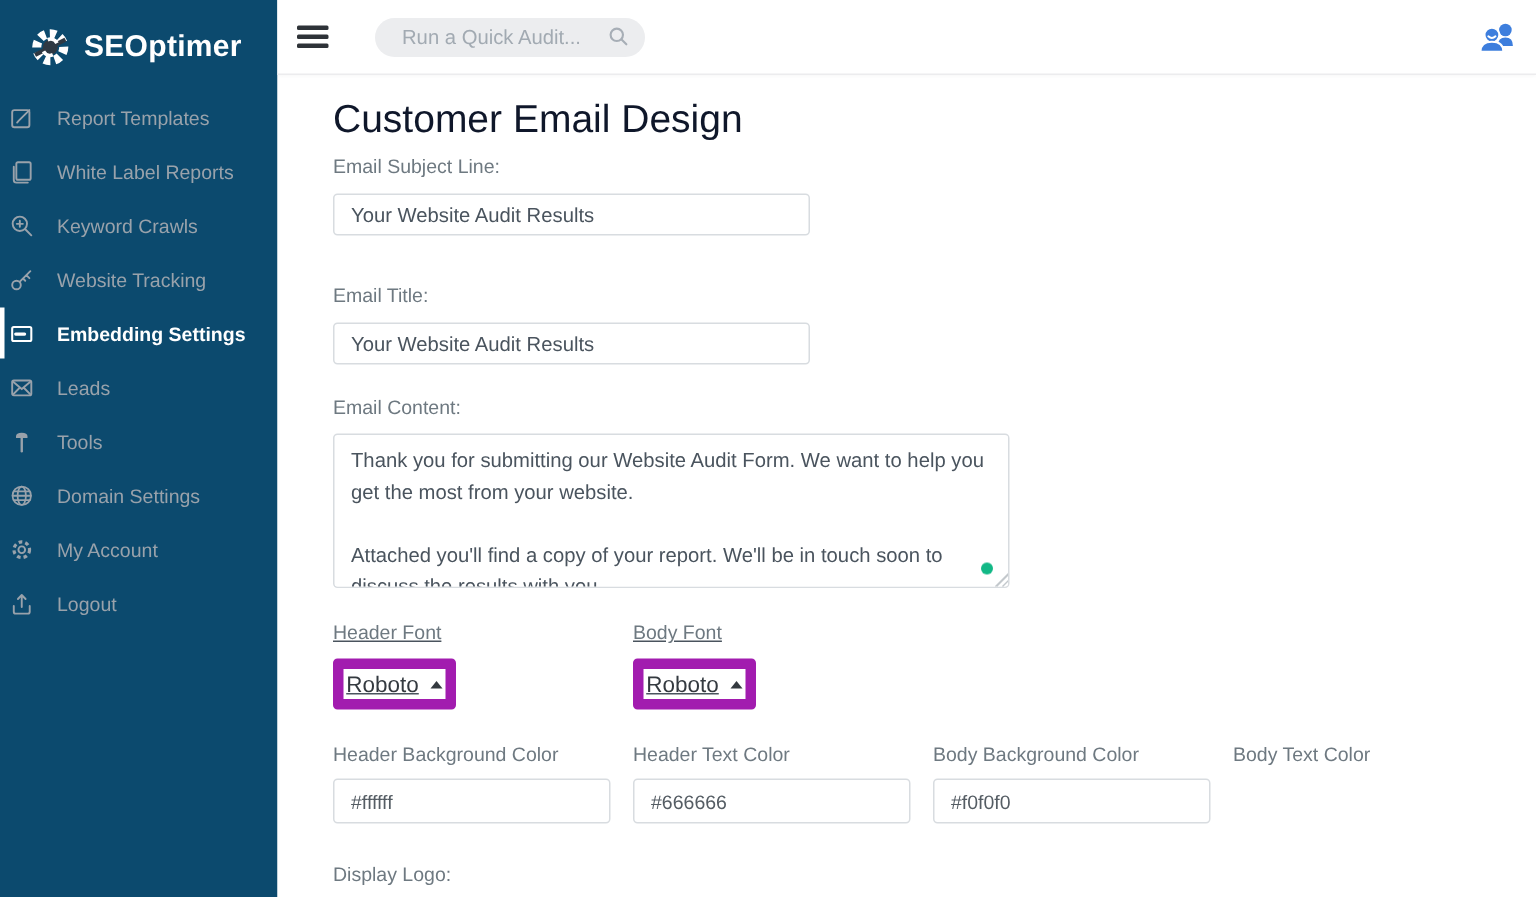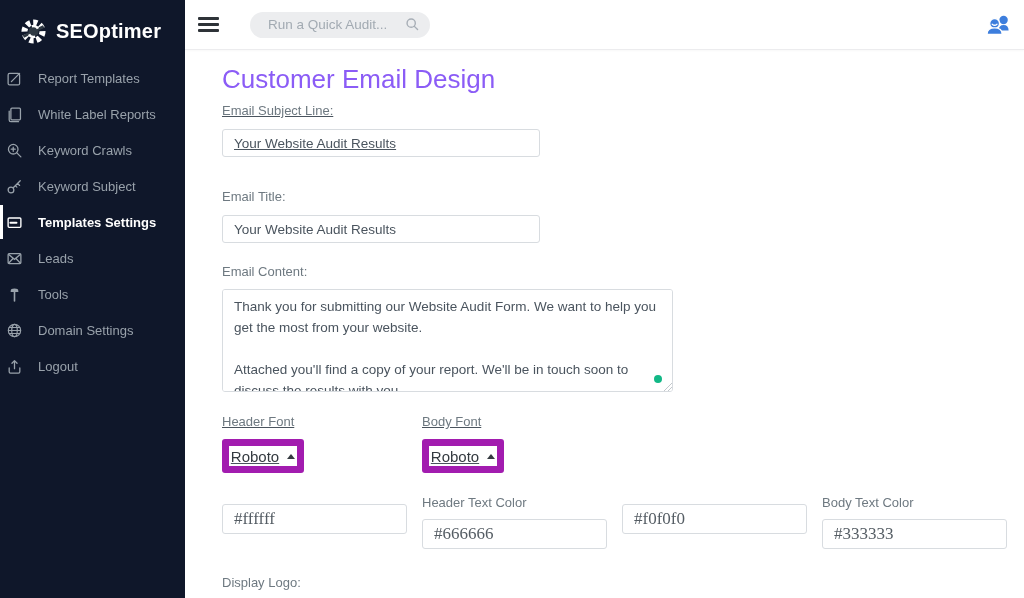--- a/index.html
+++ b/index.html
@@ -6,21 +6,21 @@
   html,body { margin:0; padding:0; }
   body {
     width:1024px; height:598px; overflow:hidden;
     font-family:"Liberation Sans", sans-serif;
     background:#ffffff; color:#4a545e;
   }
   .app { display:flex; width:1024px; height:598px; }
 
   
   .sidebar {
-    width:185px; flex-shrink:0; background:#0f172a; height:598px;
+    width:185px; flex-shrink:0; background:#0c4a6e; height:598px;
   }
   .logo-row { display:flex; align-items:center; gap:9px; padding:13px 0 0 20px; height:50px; }
   .logo-mark { width:27px; height:27px; display:block; }
   .logo-text { color:#ffffff; font-size:20px; font-weight:bold; letter-spacing:.2px; }
   .nav { margin-top:10px; }
   .nav-item {
     position:relative; display:flex; align-items:center; gap:15px;
     height:36px; padding-left:6px; color:#99a2ab; font-size:13px; cursor:pointer;
   }
   .nav-item .nav-icon { width:17px; height:17px; display:flex; align-items:center; }
@@ -46,21 +46,21 @@
   .search-pill input {
     border:none; background:transparent; outline:none; flex:1; min-width:0;
     font-family:"Liberation Sans", sans-serif; font-size:13.5px; color:#6c757d;
   }
   .search-pill input::placeholder { color:#a2aab2; opacity:1; }
   .topbar-right { margin-left:auto; display:flex; align-items:center; padding-right:2px; }
   .users-btn { cursor:pointer; width:27px; height:24px; }
 
   
   .content { padding:14px 0 0 37px; flex:1; }
-  .page-title { margin:0; font-size:26px; font-weight:400; color:#8b5cf6; line-height:30px; }
+  .page-title { margin:0; font-size:26px; font-weight:400; color:#0f172a; line-height:30px; }
   .field-label { font-size:13px; color:#6e7981; }
   .fld { margin-top:0; }
   .text-input {
     display:block; width:318px; height:28px; margin-top:11px;
     border:1px solid #d8dce0; border-radius:3px; padding:0 11px;
     font-family:"Liberation Sans", sans-serif; font-size:13.5px; color:#4a545e;
     outline:none; background:#fff;
   }
   .gap20 { margin-top:32px; }
   .gap21 { margin-top:21px; }
@@ -94,21 +94,21 @@
     width:0; height:0; display:inline-block;
     border-left:4.5px solid transparent; border-right:4.5px solid transparent;
     border-bottom:5.5px solid #343a40;
   }
 
   .colors-row { display:flex; margin-top:22px; }
   .color-col { width:200px; }
   .color-input {
     display:block; width:185px; height:30px; margin-top:9px;
     border:1px solid #d8dce0; border-radius:3px; padding:0 11px;
-    font-family:Liberation Serif, serif; font-size:17px; color:#555d64;
+    font-family:Liberation Sans, sans-serif; font-size:13px; color:#555d64;
     outline:none; background:#fff;
   }
 
   .logo-display { margin-top:26px; }
   .radio-row { display:flex; align-items:center; gap:17px; margin-top:9px; }
   .radio-option { display:flex; align-items:center; gap:7px; cursor:pointer;
     font-size:13.5px; color:#3f474e; }
   .radio {
     width:14px; height:14px; border-radius:50%;
     border:1px solid #9aa0a6; background:#fff;
@@ -162,30 +162,30 @@
           </span>
           <span class="nav-label">Keyword Crawls</span>
         </div>
         <div class="nav-item">
           <span class="nav-icon">
             <svg viewBox="0 0 16 16" fill="none" stroke="currentColor" stroke-width="1.2" stroke-linecap="round">
               <circle cx="4.7" cy="11.3" r="2.7"></circle>
               <path d="M6.8 9.2L13.4 2.6M10.9 5.1l1.9 1.9M8.8 7.2l1.4 1.4"></path>
             </svg>
           </span>
-          <span class="nav-label">Keyword Subject</span>
+          <span class="nav-label">Website Tracking</span>
         </div>
         <div class="nav-item active">
           <span class="nav-icon">
             <svg viewBox="0 0 16 16" fill="none" stroke="currentColor" stroke-width="1.3" stroke-linecap="round">
               <rect x="2" y="3.8" width="12" height="8.8" rx="1"></rect>
               <path d="M4.2 8.2h5.6" stroke-width="2"></path>
             </svg>
           </span>
-          <span class="nav-label">Templates Settings</span>
+          <span class="nav-label">Embedding Settings</span>
         </div>
         <div class="nav-item">
           <span class="nav-icon">
             <svg viewBox="0 0 16 16" fill="none" stroke="currentColor" stroke-width="1.2" stroke-linecap="round">
               <rect x="2" y="3.4" width="12" height="9.4" rx="1"></rect>
               <path d="M2.6 4.2L8 8.8l5.4-4.6M2.6 12.2l3.8-3.9M13.4 12.2L9.6 8.3"></path>
             </svg>
           </span>
           <span class="nav-label">Leads</span>
         </div>
@@ -200,20 +200,29 @@
         </div>
         <div class="nav-item">
           <span class="nav-icon">
             <svg viewBox="0 0 16 16" fill="none" stroke="currentColor" stroke-width="1.1" stroke-linecap="round">
               <circle cx="8" cy="8" r="5.8"></circle>
               <ellipse cx="8" cy="8" rx="2.6" ry="5.8"></ellipse>
               <path d="M2.3 8h11.4M3 5.2h10M3 10.8h10"></path>
             </svg>
           </span>
           <span class="nav-label">Domain Settings</span>
+        </div>
+        <div class="nav-item">
+          <span class="nav-icon">
+            <svg viewBox="0 0 16 16" fill="none" stroke="currentColor" stroke-width="1.2">
+              <circle cx="8" cy="8" r="2.1"></circle>
+              <circle cx="8" cy="8" r="4.9" stroke-width="2" stroke-dasharray="2.3 1.9"></circle>
+            </svg>
+          </span>
+          <span class="nav-label">My Account</span>
         </div>
         <div class="nav-item">
           <span class="nav-icon">
             <svg viewBox="0 0 16 16" fill="none" stroke="currentColor" stroke-width="1.2" stroke-linecap="round" stroke-linejoin="round">
               <path d="M8 10V2.6M5.6 5L8 2.5 10.4 5"></path>
               <path d="M3 9.4V13a1.2 1.2 0 0 0 1.2 1.2h7.6A1.2 1.2 0 0 0 13 13V9.4"></path>
             </svg>
           </span>
           <span class="nav-label">Logout</span>
         </div>
@@ -246,21 +255,21 @@
             <path d="M2 21.4 q0-6.6 7.6-6.6 q7.6 0 7.6 6.6 z"></path>
           </g>
           <path d="M7.2 11.2 q2.4 2.2 4.8 0" stroke="#ffffff" stroke-width="1.3" fill="none" stroke-linecap="round"></path>
         </svg>
       </div>
     </div>
 
     <div class="content">
       <h1 class="page-title">Customer Email Design</h1>
 
-      <div class="fld" style="margin-top:9px;text-decoration:underline;">
+      <div class="fld" style="margin-top:9px;">
         <div class="field-label">Email Subject Line:</div>
         <input class="text-input" type="text" value="Your Website Audit Results" style="">
       </div>
 
       <div class="fld gap20">
         <div class="field-label">Email Title:</div>
         <input class="text-input" type="text" value="Your Website Audit Results" style="">
       </div>
 
       <div class="fld gap21">
@@ -286,32 +295,33 @@
           <div class="field-label">Body Font</div>
           <div class="dropdown">
             <span>Roboto</span>
             <span class="caret-up"></span>
           </div>
         </div>
       </div>
 
       <div class="colors-row">
         <div class="color-col">
+          <div class="field-label">Header Background Color</div>
           <input class="color-input" type="text" value="#ffffff" style="">
         </div>
         <div class="color-col">
           <div class="field-label">Header Text Color</div>
           <input class="color-input" type="text" value="#666666" style="">
         </div>
         <div class="color-col">
+          <div class="field-label">Body Background Color</div>
           <input class="color-input" type="text" value="#f0f0f0" style="">
         </div>
         <div class="color-col">
           <div class="field-label">Body Text Color</div>
-          <input class="color-input" type="text" value="#333333" style="">
         </div>
       </div>
 
       <div class="logo-display">
         <div class="field-label">Display Logo:</div>
         <div class="radio-row">
           <label class="radio-option">
             <span class="radio"></span>
             <span class="radio-label">Hide</span>
           </label>

